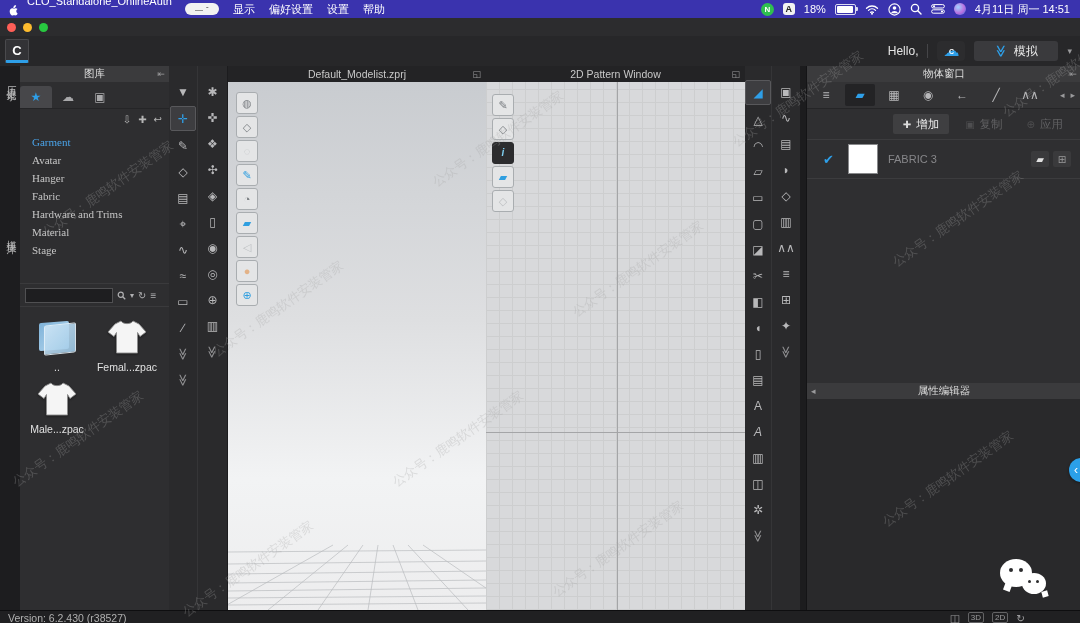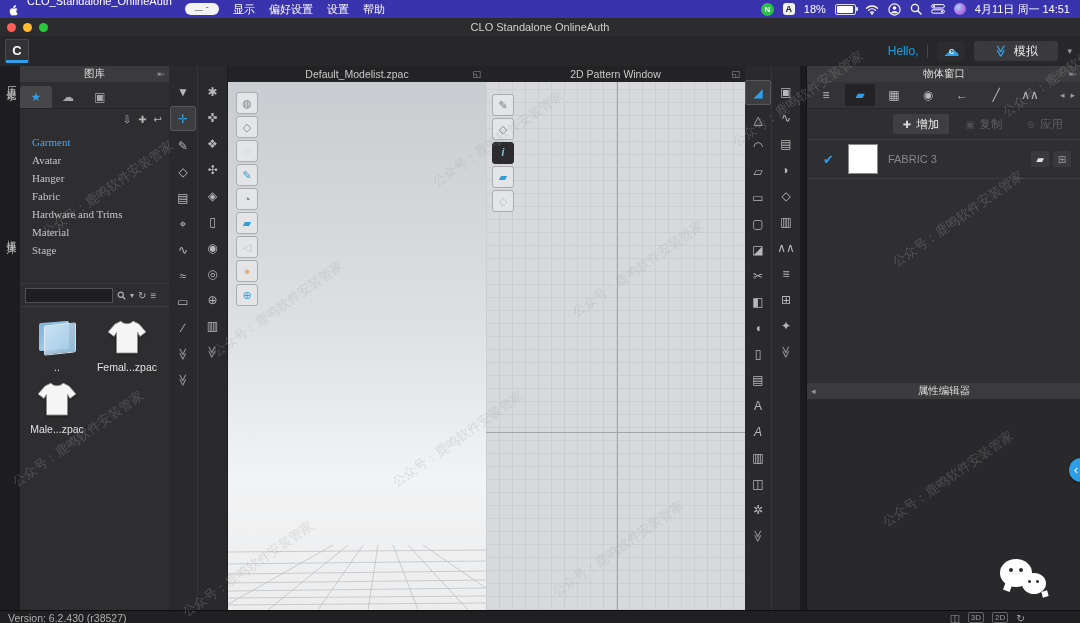--- a/index.html
+++ b/index.html
@@ -22,21 +22,21 @@
   .siri{width:12px;height:12px;border-radius:50%;background:radial-gradient(circle at 35% 35%,#9fd4ff,#b96fe0 55%,#2f6fd8);}
   .mbdate{font-size:11px;white-space:nowrap;}
   
   #titlebar{left:0;top:18px;width:1080px;height:18px;background:#2c2c2e;border-bottom:1px solid #1a1a1c;display:flex;align-items:center;}
   .tl{width:9px;height:9px;border-radius:50%;margin-left:7px;}
   #titlebar .wt{position:absolute;left:0;right:0;text-align:center;color:#cfcfcf;font-size:11px;}
   
   #topbar{left:0;top:36px;width:1080px;height:30px;background:#272729;border-bottom:1px solid #19191b;display:flex;align-items:center;}
   .clologo{width:22px;height:20px;margin-left:5px;background:#333336;border:1px solid #4a4a4d;border-bottom:3px solid #2e9fe8;color:#fff;font-weight:bold;font-size:13px;display:flex;align-items:center;justify-content:center;border-radius:2px;}
   #topbar-right{margin-left:auto;display:flex;align-items:center;gap:9px;padding-right:8px;}
-  .hello{color:#0ea5e9;font-size:12px;}
+  .hello{color:#e5e5e5;font-size:12px;}
   .vsep{width:1px;height:14px;background:#454548;}
   .cloudbadge{width:28px;height:20px;background:#2c2c2e;border-radius:4px;position:relative;display:flex;align-items:center;justify-content:center;}
   .cloudbadge .cg{color:#2e9fe8;font-size:16px;line-height:16px;}
   .cloudbadge .cc{position:absolute;color:#fff;font-size:7px;font-weight:bold;top:7px;}
   .simbtn{height:20px;min-width:84px;background:#3a3a3d;border-radius:3px;display:flex;align-items:center;justify-content:center;gap:6px;color:#e8e8e8;font-size:12px;}
   .simbtn .g{color:#2e9fe8;display:inline-block;transform:rotate(90deg);font-size:12px;font-weight:bold;}
   .caretbtn{color:#9a9a9c;font-size:9px;}
   
   #main{left:0;top:66px;width:1080px;height:544px;background:#252527;}
   
@@ -188,21 +188,20 @@
     </svg>
     <span class="siri"></span>
     <span class="mbdate">4月11日 周一 14:51</span>
   </div>
 </div>
 
 <div id="titlebar" class="abs">
   <span class="tl" style="background:#ff5f57;"></span>
   <span class="tl" style="background:#febc2e;"></span>
   <span class="tl" style="background:#28c840;"></span>
-  <span class="wt">CLO Standalone OnlineAuth</span>
 </div>
 
 <div id="topbar" class="abs">
   <div class="clologo">C</div>
   <div id="topbar-right">
     <span class="hello">Hello,</span>
     <span class="vsep"></span>
     <span class="cloudbadge">
       <span class="cg">☁</span>
       <span class="cc">C</span>
@@ -363,21 +362,21 @@
       <span class="tb">
         <span class="g">▥</span>
       </span>
       <span class="tb rot">
         <span class="g">≫</span>
       </span>
     </div>
 
   <div id="view3d" class="abs">
     <div class="vhead">
-      <span>Default_Modelist.zpac</span>
+      <span>Default_Modelist.zprj</span>
       <span class="pop">◱</span>
     </div>
     <div id="v3body">
       <svg id="floor" viewBox="0 0 258 70" preserveAspectRatio="none">
         <g stroke="#8e9296" stroke-width="0.7" fill="none">
           <line x1="0" y1="12" x2="258" y2="10"></line>
             <line x1="0" y1="24" x2="258" y2="21"></line>
           <line x1="0" y1="34" x2="258" y2="31"></line>
             <line x1="0" y1="43" x2="258" y2="40"></line>
           <line x1="0" y1="51" x2="258" y2="48"></line>

